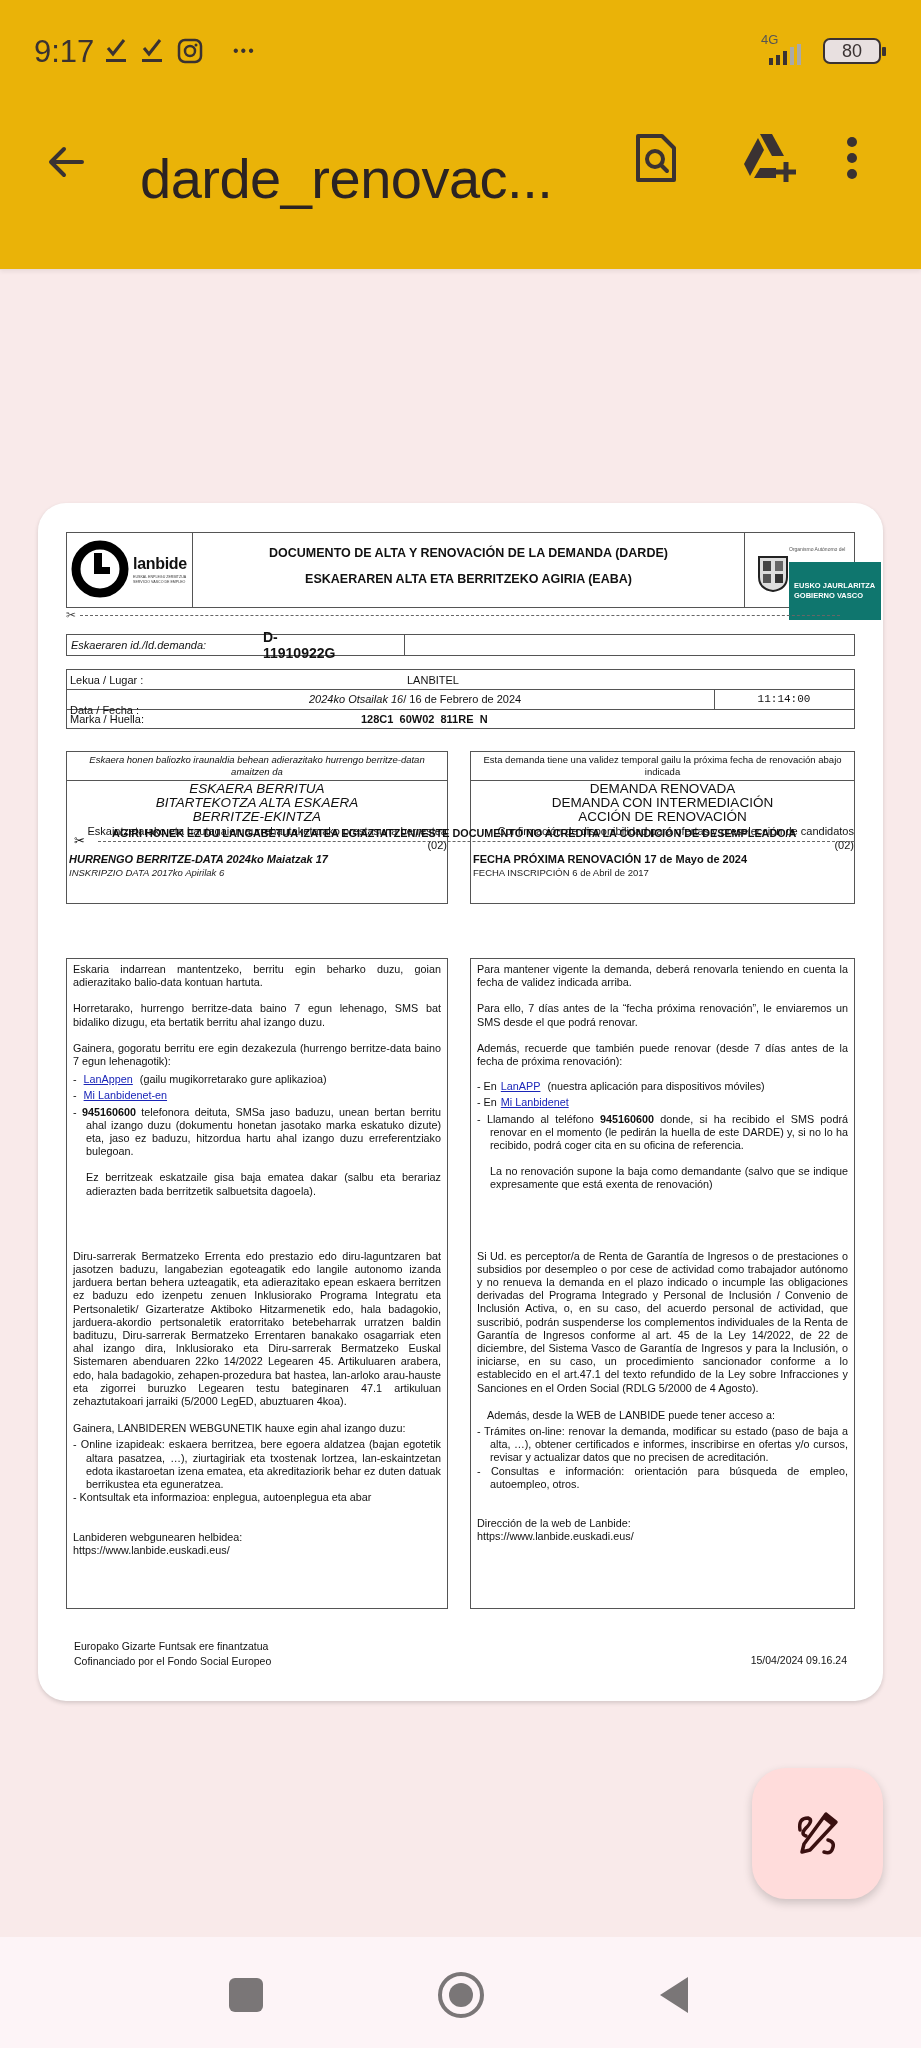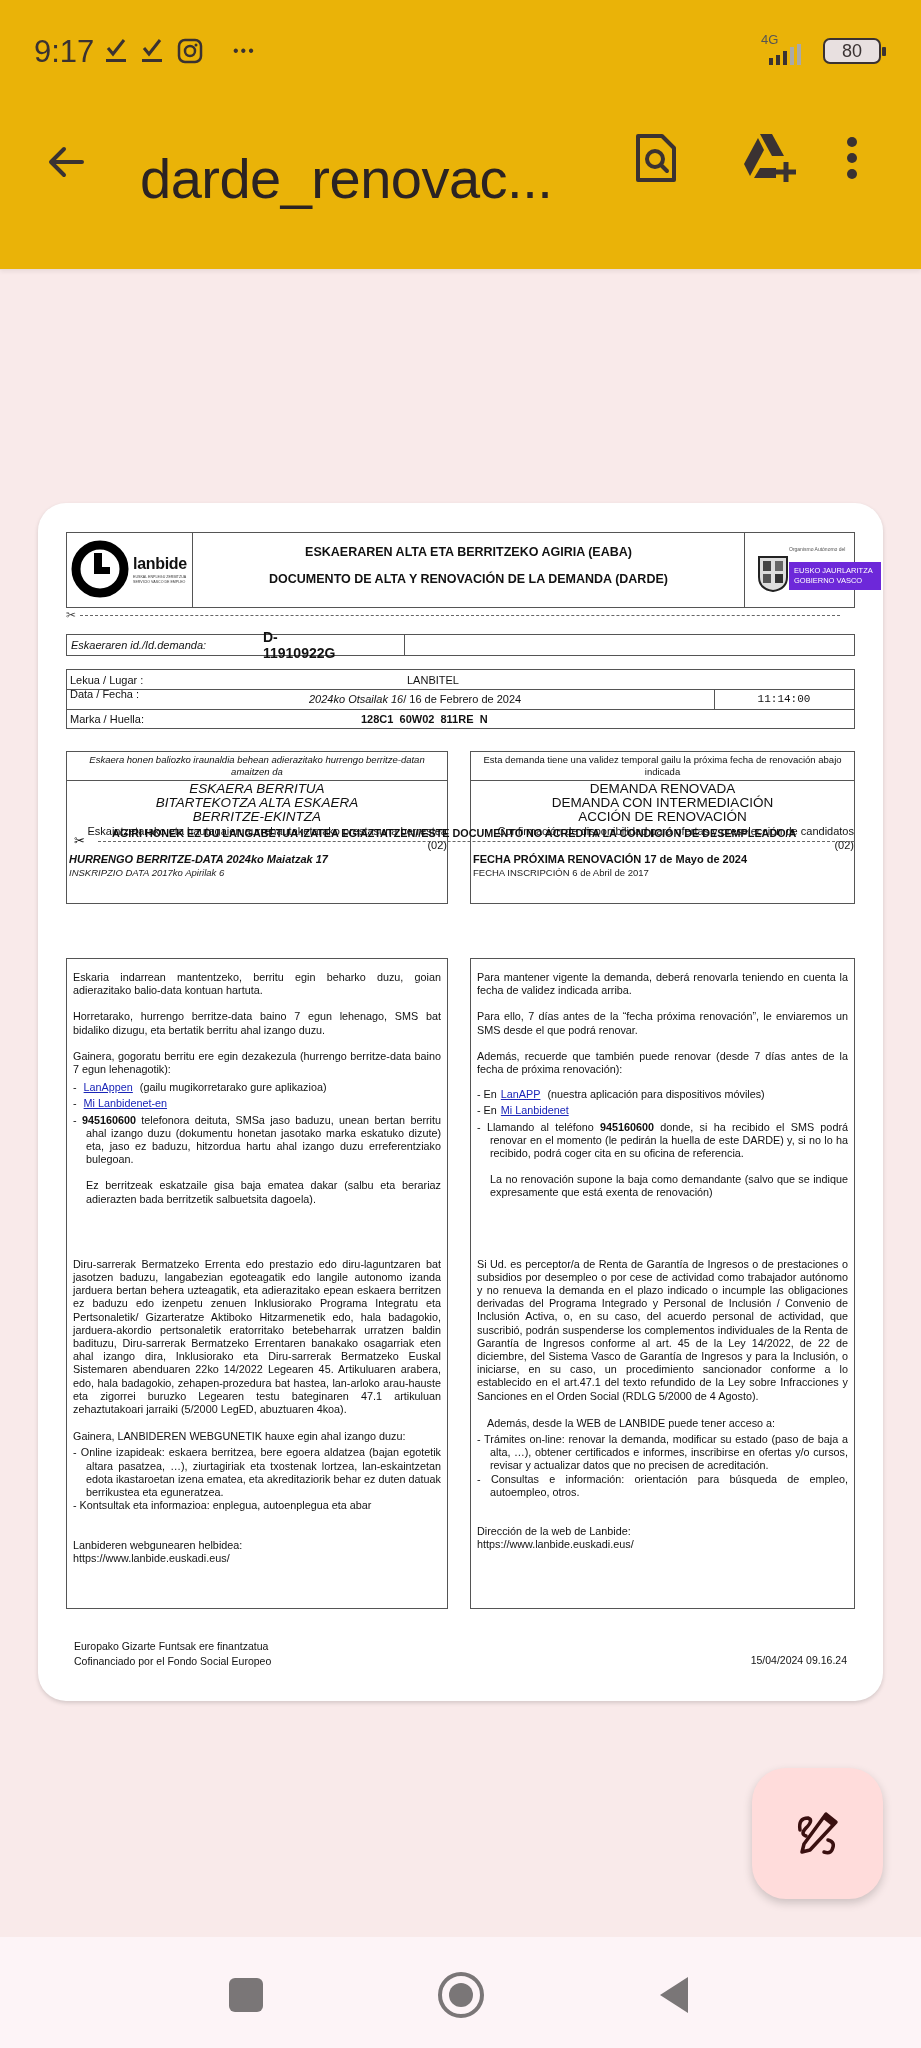--- a/index.html
+++ b/index.html
@@ -29,21 +29,21 @@
   .row { position: absolute; left: 28px; width: 789px; border: 1.3px solid #555; height: 22px; }
   .cell { position: absolute; top: 0; height: 100%; display: flex; align-items: center; font-size: 11px; }
   .panel { position: absolute; border: 1.3px solid #555; }
   .panel .ptop { border-bottom: 1.3px solid #555; text-align: center; font-size: 9.5px; line-height: 12px; padding: 2px 4px; height: 29px; }
   .panel .big { text-align: center; font-size: 13.5px; line-height: 14px; }
   .panel .mid { text-align: right; font-size: 11px; line-height: 14px; }
   .panel .bold { font-weight: bold; font-size: 11px; padding-left: 2px; margin-top: 1px; }
   .panel .small { font-size: 9.5px; padding-left: 2px; margin-top: 2px; color: #222; }
   .italic { font-style: italic; }
   .notice { position: absolute; left: 28px; top: 324px; width: 789px; font-weight: bold; font-size: 11px; }
-  .textbox { position: absolute; border: 1.3px solid #555; font-size: 10.8px; line-height: 13.2px; padding: 12px 6px; text-align: justify; }
+  .textbox { position: absolute; border: 1.3px solid #555; font-size: 10.8px; line-height: 13.2px; padding: 4px 6px; text-align: justify; }
   .textbox p { margin-bottom: 13px; }
   .textbox ul { list-style: none; }
   .textbox li { padding-left: 13px; text-indent: -13px; margin-bottom: 0; }
   .link { color: #1a25b8; text-decoration: underline; margin: 0 4px; }
   .footer-l { position: absolute; left: 36px; top: 1136px; font-size: 10.5px; line-height: 15px; }
   .footer-r { position: absolute; right: 36px; top: 1151px; font-size: 10.5px; }
 
   .fab { position: absolute; left: 752px; top: 1768px; width: 131px; height: 131px; border-radius: 34px; background: #ffdcdb; box-shadow: 0 4px 10px rgba(0,0,0,0.18); display: flex; align-items: center; justify-content: center; cursor: pointer; }
   .navbar { position: absolute; left: 0; top: 1937px; width: 921px; height: 111px; background: #fdf4f7; }
   .nav-btn { position: absolute; top: 30px; width: 56px; height: 56px; display: flex; align-items: center; justify-content: center; cursor: pointer; }
@@ -121,33 +121,33 @@
     <div class="logo-cell">
       <svg style="position:absolute;left:3px;top:6px" width="60" height="60" viewBox="0 0 60 60">
           <circle cx="30" cy="30" r="24" stroke="#000" stroke-width="9" fill="none"></circle>
           <rect x="24" y="14" width="8" height="20" fill="#000"></rect>
           <rect x="24" y="28" width="16" height="7" fill="#000"></rect>
         </svg>
       <span style="position:absolute;left:66px;top:22px;font-size:16px;font-weight:bold;letter-spacing:-0.3px;">lanbide</span>
       <span style="position:absolute;left:66px;top:42px;width:56px;font-size:3.6px;line-height:5px;color:#333;">EUSKAL ENPLEGU ZERBITZUA SERVICIO VASCO DE EMPLEO</span>
     </div>
     <div class="title-cell">
+      <div style="margin-top:13px;">DOCUMENTO DE ALTA Y RENOVACIÓN DE LA DEMANDA (DARDE)</div>
       <div style="margin-top:12px;">ESKAERAREN ALTA ETA BERRITZEKO AGIRIA (EABA)</div>
-      <div style="margin-top:13px;">DOCUMENTO DE ALTA Y RENOVACIÓN DE LA DEMANDA (DARDE)</div>
     </div>
     <div class="gov-cell">
       <svg style="position:absolute;left:10px;top:20px" width="36" height="40" viewBox="0 0 36 40">
           <path d="M4 4 H32 V24 Q32 36 18 38 Q4 36 4 24 Z" fill="#ddd" stroke="#222" stroke-width="2"></path>
           <rect x="8" y="8" width="8" height="10" fill="#444"></rect>
           <rect x="20" y="8" width="8" height="10" fill="#666"></rect>
           <rect x="8" y="21" width="8" height="9" fill="#555"></rect>
           <rect x="20" y="21" width="8" height="9" fill="#333"></rect>
         </svg>
       <div style="position:absolute;left:44px;top:13px;font-size:5px;color:#555;">Organismo Autónomo del</div>
-      <div style="position:absolute;left:44px;top:29px;background:#6d28d9;color:#fff;font-size:7.5px;font-weight:normal;padding:4px 5px;line-height:10px;width:92px;">
+      <div style="position:absolute;left:44px;top:29px;background:#0f766e;color:#fff;font-size:7.5px;font-weight:bold;padding:19px 5px;line-height:10px;width:92px;">
         <div>EUSKO JAURLARITZA</div>
         <div>GOBIERNO VASCO</div>
       </div>
     </div>
   </div>
 
   <div class="cutline" style="top:105px;">
     <span>✂</span><span class="dash"></span>
   </div>
 
@@ -156,21 +156,21 @@
     <div class="cell" style="left:196px;width:80px;font-weight:bold;font-size:14px;">D-11910922G</div>
     <div style="position:absolute;left:337px;top:0;bottom:0;border-left:1.3px solid #555;"></div>
   </div>
 
   <div class="row" style="top:166px;height:60px;">
     <div style="position:absolute;left:0;right:0;top:19px;border-top:1.3px solid #555;"></div>
     <div style="position:absolute;left:0;right:0;top:39px;border-top:1.3px solid #555;"></div>
     <div style="position:absolute;left:647px;top:19px;height:20px;border-left:1.3px solid #555;"></div>
     <div class="cell" style="left:3px;height:19px;">Lekua  / Lugar :</div>
     <div class="cell" style="left:340px;height:19px;">LANBITEL</div>
-    <div class="cell" style="left:3px;top:14px;height:20px;text-align:center;">Data / Fecha :</div>
+    <div class="cell" style="left:3px;top:30px;height:20px;text-align:center;">Data / Fecha :</div>
     <div class="cell" style="left:242px;top:19px;height:20px;">
         <span class="italic">2024ko Otsailak 16</span>
         <span> / 16 de Febrero de 2024</span>
       </div>
     <div class="cell" style="left:647px;right:0;top:19px;height:20px;justify-content:center;font-family:Liberation Mono, monospace;">11:14:00</div>
     <div class="cell" style="left:3px;top:39px;height:20px;">Marka / Huella:</div>
     <div class="cell" style="left:294px;top:39px;height:20px;font-weight:bold;white-space:pre;">128C1  60W02  811RE  N</div>
   </div>
 
   <div class="panel" style="left:28px;top:248px;width:382px;height:153px;">

